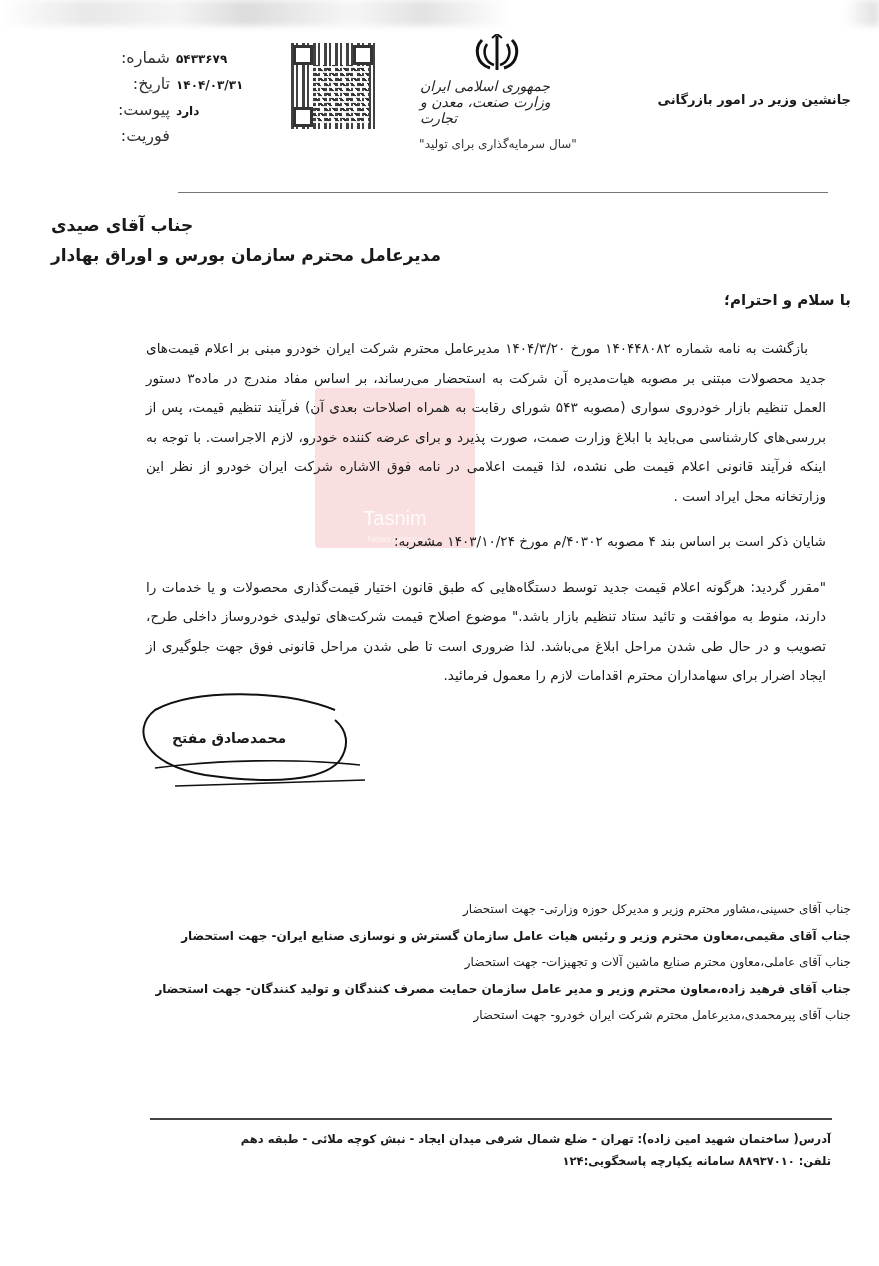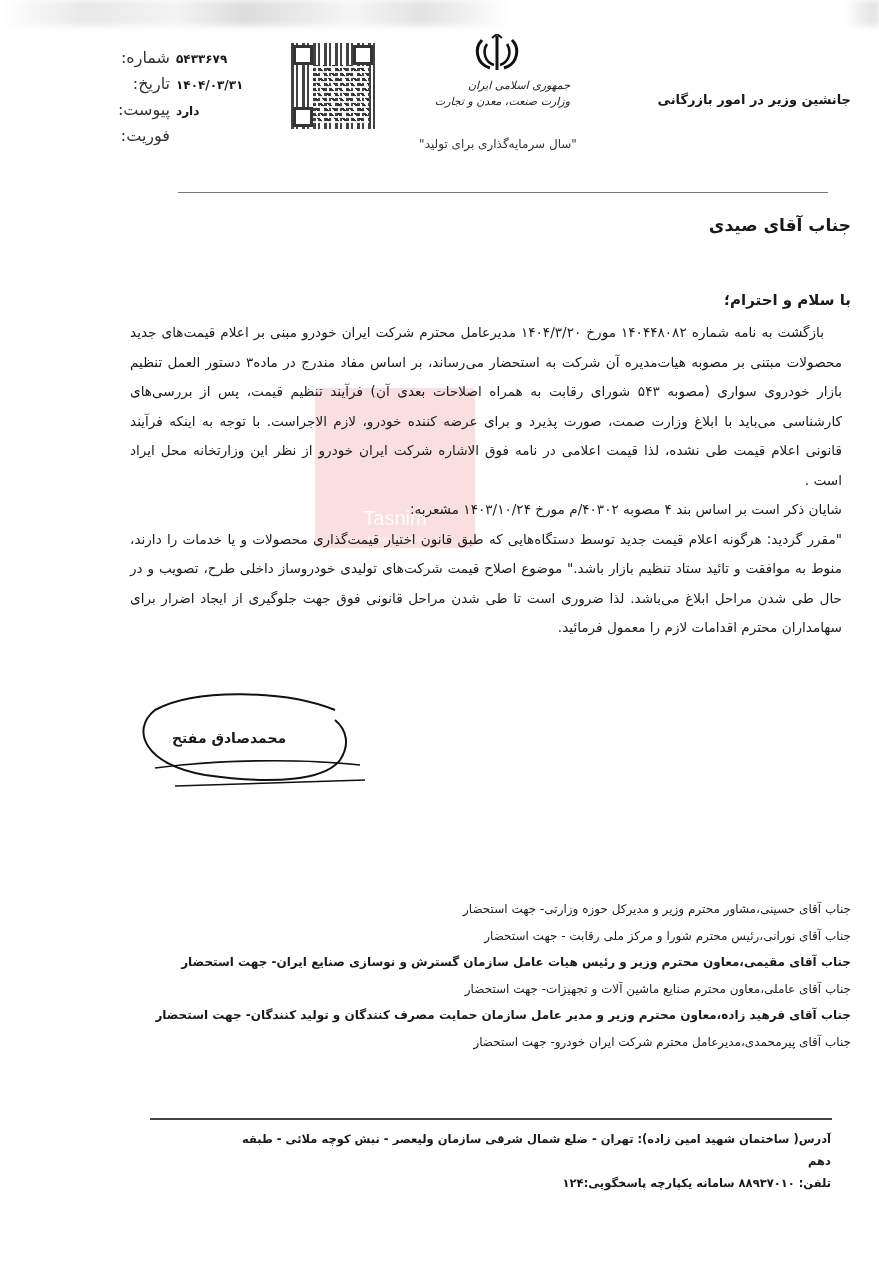--- a/index.html
+++ b/index.html
@@ -33,35 +33,35 @@
   .qr::after { right: 2px; top: 2px; }
   .qr-corner { position: absolute; left: 2px; bottom: 2px; width: 14px; height: 14px; border: 3px solid #111; background: #fff; }
   .qr-noise {
     position: absolute; inset: 22px 6px 6px 22px;
     background:
       repeating-linear-gradient(0deg, rgba(255,255,255,0.9) 0 2px, transparent 2px 5px),
       repeating-linear-gradient(45deg, #111 0 2px, transparent 2px 6px);
   }
 
   .emblem { position: absolute; left: 472px; top: 34px; width: 50px; height: 40px; }
-  .ministry { position: absolute; left: 420px; top: 78px; width: 150px; text-align: right; font-size: 11px; line-height: 16px; font-style: italic; color: #222; font-family: "DejaVu Serif", serif; }
+  .ministry { position: absolute; left: 420px; top: 78px; width: 150px; text-align: left; font-size: 14px; line-height: 16px; font-style: italic; color: #222; font-family: "DejaVu Serif", serif; }
   .slogan { position: absolute; left: 398px; top: 137px; width: 200px; text-align: center; font-size: 12px; color: #333; }
   .deputy { position: absolute; right: 28px; top: 92px; font-size: 13px; font-weight: bold; }
   .hr-top { position: absolute; left: 178px; top: 192px; width: 650px; height: 1px; background: #777; }
 
   
-  .addressee { position: absolute; right: 28px; top: 210px; width: 800px; text-align: right; font-weight: bold; font-size: 17px; line-height: 30px; }
+  .addressee { position: absolute; right: 28px; top: 210px; width: 800px; text-align: left; font-weight: bold; font-size: 17px; line-height: 30px; }
   .greeting { position: absolute; right: 28px; top: 291px; font-weight: bold; font-size: 15px; }
 
   
   .body-text {
     position: absolute; left: 130px; top: 318px; width: 712px;
     font-size: 13.6px; line-height: 29.5px; text-align: justify; text-align-last: right;
   }
-  .body-text p { margin: 0; }
+  .body-text p { margin: 16px; }
 
   
   .watermark {
     position: absolute; left: 315px; top: 340px; width: 160px; height: 160px;
     background: rgba(220,80,80,0.18); border-radius: 4px; margin-top: 48px;
   }
   .wm-text { position: absolute; left: 0; right: 0; bottom: 18px; text-align: center; color: rgba(255,255,255,0.85); font-size: 20px; font-family: "Liberation Sans", sans-serif; }
   .wm-sub { position: absolute; left: 0; right: 0; bottom: 4px; text-align: center; color: rgba(255,255,255,0.7); font-size: 9px; font-family: "Liberation Sans", sans-serif; }
 
   
@@ -119,20 +119,21 @@
   <div>جمهوری اسلامی ایران</div>
   <div>وزارت صنعت، معدن و تجارت</div>
 </div>
 <div class="slogan rtl">"سال سرمایه‌گذاری برای تولید"</div>
 <div class="deputy rtl">جانشین وزیر در امور بازرگانی</div>
 
 <div class="hr-top"></div>
 
 <div class="addressee rtl">
   <div>جناب آقای صیدی</div>
+  <div>مدیرعامل محترم سازمان بورس و اوراق بهادار</div>
 </div>
 <div class="greeting rtl">با سلام و احترام؛</div>
 
 <div class="watermark">
   <div class="wm-text">Tasnim</div>
   <div class="wm-sub">News Agency</div>
 </div>
 
 <div class="body-text rtl">
   <p style="text-indent: 18px;">بازگشت به نامه شماره ۱۴۰۴۴۸۰۸۲ مورخ ۱۴۰۴/۳/۲۰ مدیرعامل محترم شرکت ایران خودرو مبنی بر اعلام قیمت‌های جدید محصولات مبتنی بر مصوبه هیات‌مدیره آن شرکت به استحضار می‌رساند، بر اساس مفاد مندرج در ماده۳ دستور العمل تنظیم بازار خودروی سواری (مصوبه ۵۴۳ شورای رقابت به همراه اصلاحات بعدی آن) فرآیند تنظیم قیمت، پس از بررسی‌های کارشناسی می‌باید با ابلاغ وزارت صمت، صورت پذیرد و برای عرضه کننده خودرو، لازم الاجراست. با توجه به اینکه فرآیند قانونی اعلام قیمت طی نشده، لذا قیمت اعلامی در نامه فوق الاشاره شرکت ایران خودرو از نظر این وزارتخانه محل ایراد است .</p>
@@ -142,24 +143,23 @@
 
 <svg class="signature" viewBox="0 0 240 110">
   <path d="M200 20 C150 0 60 -2 20 20 C-5 40 10 75 70 85 C140 95 190 90 205 70 C215 55 212 40 200 30" fill="none" stroke="#111" stroke-width="2"></path>
   <path d="M20 78 C80 70 160 68 225 75" fill="none" stroke="#111" stroke-width="1.6"></path>
   <path d="M40 96 C100 94 170 92 230 90" fill="none" stroke="#111" stroke-width="1.6"></path>
 </svg>
 <div class="sig-name rtl">محمدصادق مفتح</div>
 
 <div class="cc rtl">
   <div class="cc-item">جناب آقای حسینی،مشاور محترم وزیر و مدیرکل حوزه وزارتی- جهت استحضار</div>
-  <div class="cc-item">جناب آقای نورانی،رئیس محترم شورا و مرکز ملی رقابت - جهت استحضار</div>
   <div class="cc-item bold">جناب آقای مقیمی،معاون محترم وزیر و رئیس هیات عامل سازمان گسترش و نوسازی صنایع ایران- جهت استحضار</div>
   <div class="cc-item">جناب آقای عاملی،معاون محترم صنایع ماشین آلات و تجهیزات- جهت استحضار</div>
   <div class="cc-item bold">جناب آقای فرهید زاده،معاون محترم وزیر و مدیر عامل سازمان حمایت مصرف کنندگان و تولید کنندگان- جهت استحضار</div>
   <div class="cc-item">جناب آقای پیرمحمدی،مدیرعامل محترم شرکت ایران خودرو- جهت استحضار</div>
 </div>
 
 <div class="hr-bottom"></div>
 <div class="footer rtl">
-  <div>آدرس( ساختمان شهید امین زاده): تهران - ضلع شمال شرقی سازمان ولیعصر - نبش کوچه ملائی - طبقه دهم</div>
+  <div>آدرس( ساختمان شهید امین زاده): تهران - ضلع شمال شرقی میدان ایجاد - نبش کوچه ملائی - طبقه دهم</div>
   <div>تلفن: ۸۸۹۳۷۰۱۰ سامانه یکپارچه پاسخگویی:۱۲۴</div>
 </div>
 
 </body></html>

